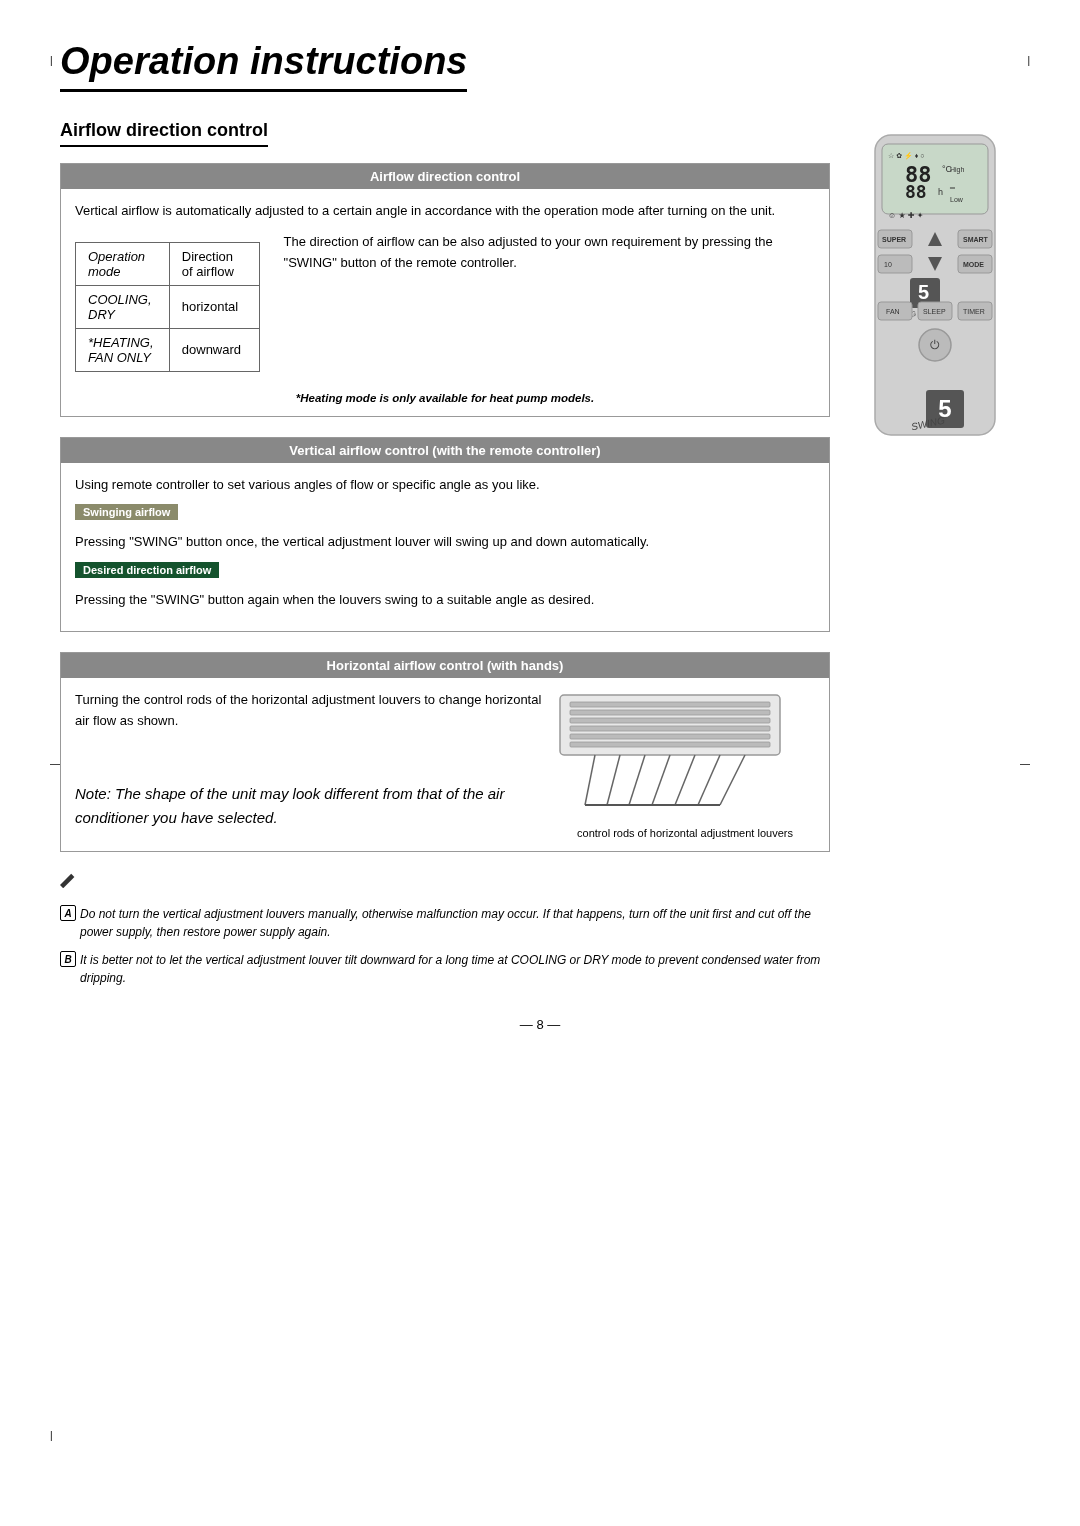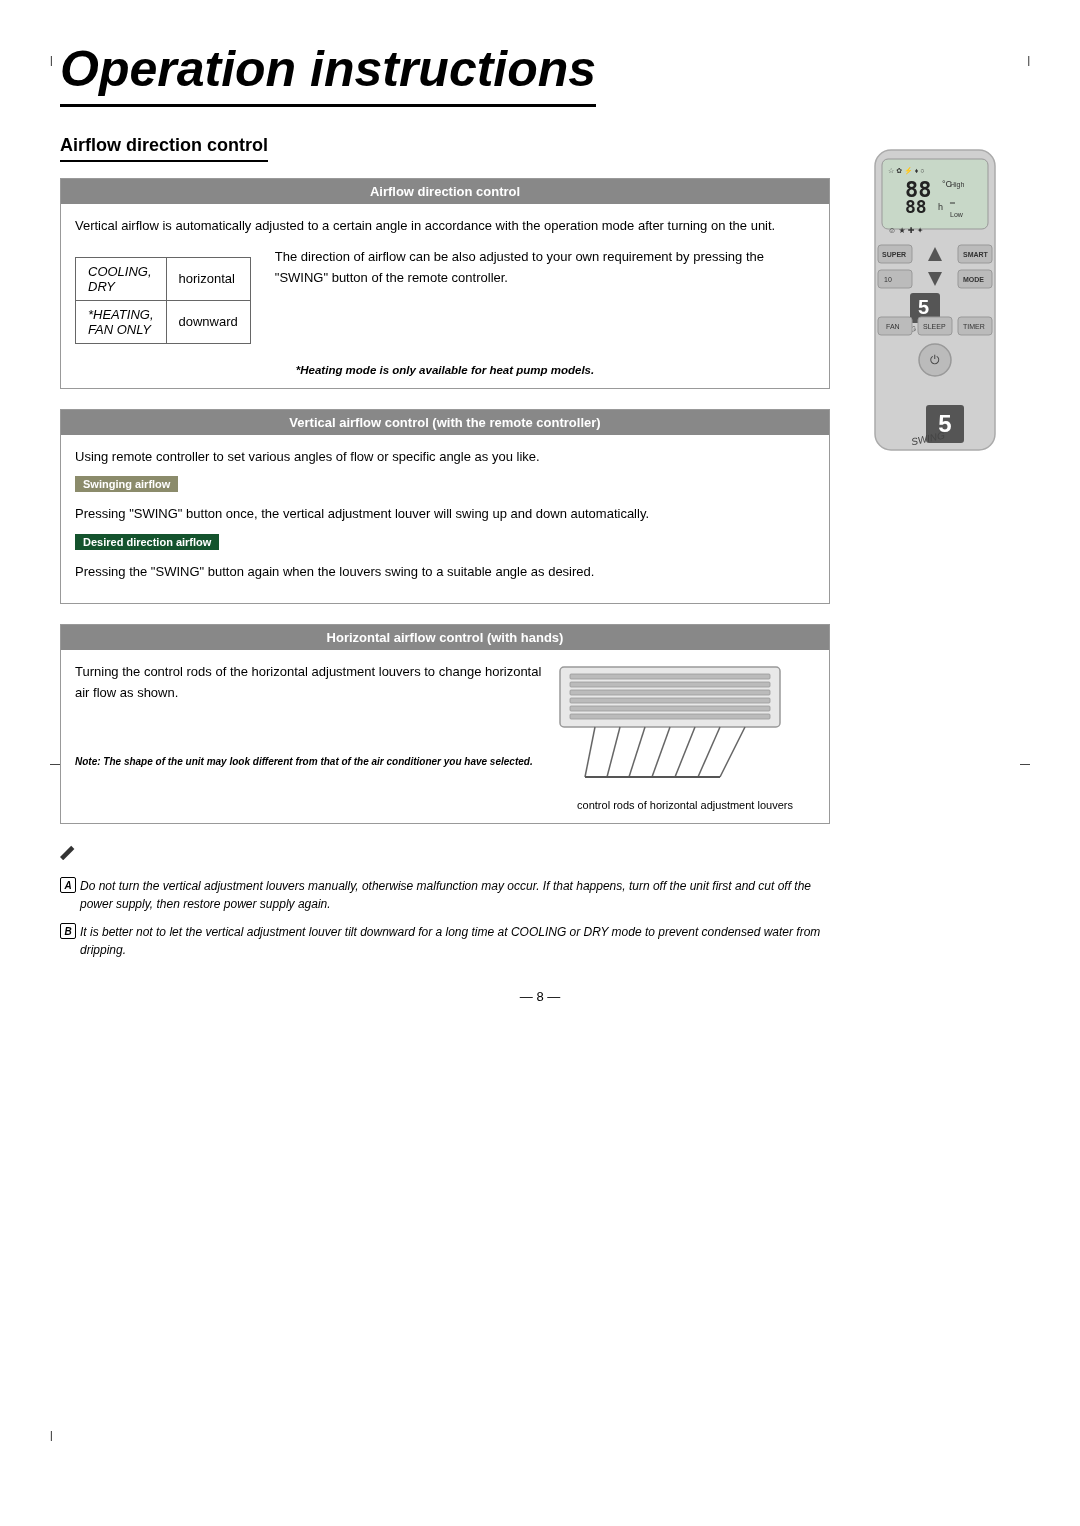--- a/index.html
+++ b/index.html
@@ -23,21 +23,21 @@
       font-size: 10px;
       color: #000;
     }
     .corner-tl { top: 55px; left: 50px; }
     .corner-tr { top: 55px; right: 50px; }
     .corner-bl { bottom: 85px; left: 50px; }
     .side-mark-left { position: absolute; left: 50px; top: 50%; transform: translateY(-50%); font-size: 10px; }
     .side-mark-right { position: absolute; right: 50px; top: 50%; transform: translateY(-50%); font-size: 10px; }
     
     .page-title {
-      font-size: 50px;
+      font-size: 38px;
       font-style: italic;
       font-weight: bold;
       border-bottom: 3px solid #000;
       padding-bottom: 6px;
       margin-bottom: 28px;
       display: inline-block;
     }
     
     .section-heading {
       font-size: 18px;
@@ -115,22 +115,22 @@
       background: #14532d;
       color: #fff;
       font-size: 11px;
       font-weight: bold;
       padding: 2px 8px;
       display: inline-block;
       margin-bottom: 6px;
     }
     .note-text {
       font-style: italic;
-      font-weight: bold;
-      font-size: 10px;
+      font-weight: normal;
+      font-size: 15px;
       margin-top: 8px;
     }
     .footnote {
       font-size: 11.5px;
       font-weight: bold;
       text-align: center;
       margin-top: 6px;
       font-style: italic;
     }
     
@@ -279,20 +279,24 @@
 
       
       <div class="info-box">
         <div class="info-box-header">Airflow direction control</div>
         <div class="info-box-body">
           <p class="body-para">Vertical airflow is automatically adjusted to a certain angle in accordance with the operation mode after turning on the unit.</p>
           <div class="table-direction-layout">
             <div>
               <table class="airflow-table">
                 <tbody>
+                    <tr>
+                  <td>Operation mode</td>
+                  <td>Direction of airflow</td>
+                </tr>
                 <tr>
                   <td>COOLING, DRY</td>
                   <td>horizontal</td>
                 </tr>
                 <tr>
                   <td>*HEATING,<br>FAN ONLY</td>
                   <td>downward</td>
                 </tr>
               </tbody>
                 </table>

